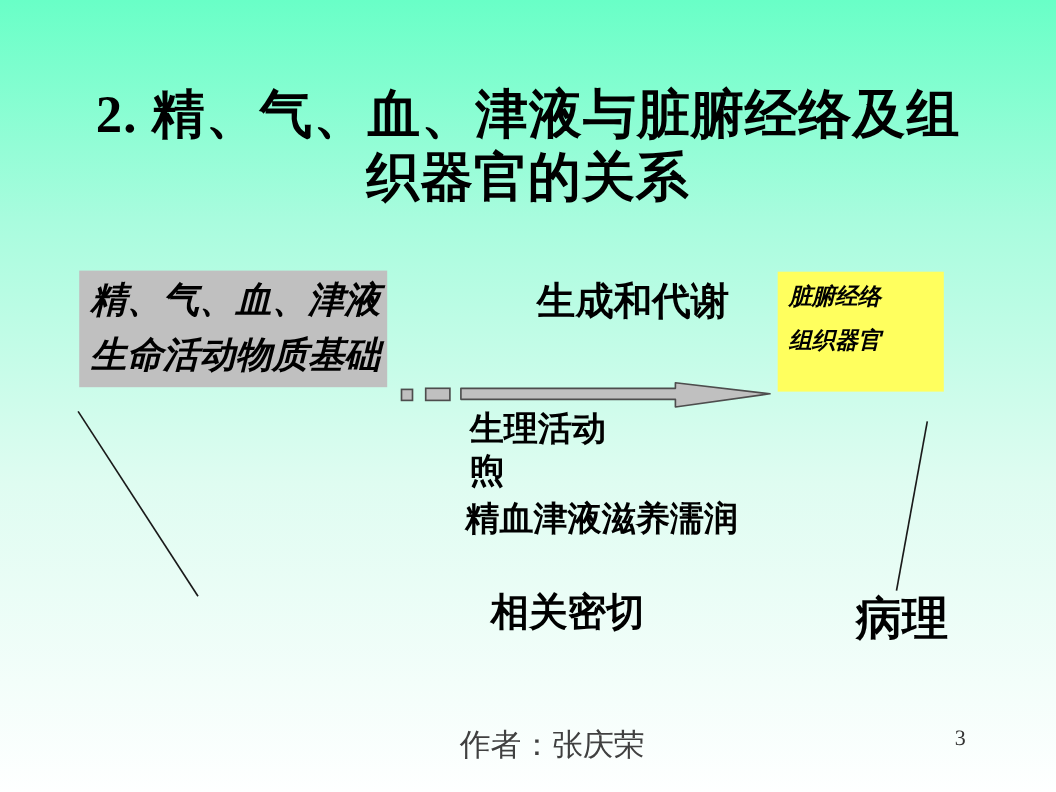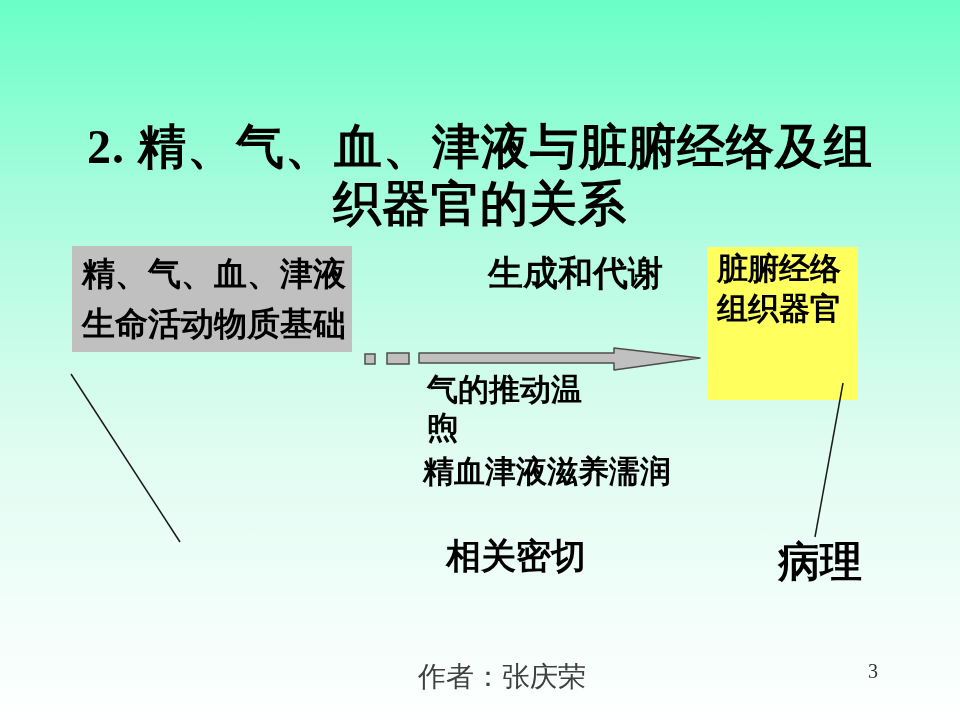--- a/index.html
+++ b/index.html
@@ -9,32 +9,31 @@
     overflow:hidden;
     background:linear-gradient(180deg,#69ffc7 0%,#a9fcde 28%,#dffcf1 61%,#feffff 100%);
     font-family:"Liberation Serif","DejaVu Serif",serif;
     color:#000;
   }
   .title{
     position:absolute;top:76px;left:0;width:100%;
     text-align:center;font-weight:bold;
     font-size:48px;line-height:57px;
     letter-spacing:1px;
-    margin-top:42px;
   }
-  .box{position:absolute;box-sizing:border-box;font-weight:bold;}
+  .box{position:absolute;box-sizing:border-box;font-weight:bold;font-style:italic;}
   .box-left{
     left:72px;top:246px;width:280px;height:106px;
     padding:3px 0 0 10px;
     font-size:33px;line-height:50px;
   }
   .box-right{
-    left:707px;top:247px;width:151px;height:153px;
+    left:707px;top:247px;width:151px;height:109px;
     padding:2px 0 0 10px;
-    font-size:31px;line-height:40px;
+    font-size:21px;line-height:40px;
   }
   .lbl{position:absolute;font-weight:bold;white-space:nowrap;}
   .lbl-gen{left:452px;top:250px;font-size:35px;margin-left:36px;}
   .lbl-qi{left:427px;top:371px;font-size:31px;line-height:38px;white-space:normal;width:200px;}
   .lbl-jing{left:423px;top:451px;font-size:31px;}
   .lbl-shengli{left:188px;top:536px;font-size:35px;}
   .lbl-xiangguan{left:446px;top:533px;font-size:35px;}
   .lbl-bingli{left:767px;top:534px;font-size:42px;margin-left:11px;}
   .footer-author{
     position:absolute;left:418px;top:658px;
@@ -62,21 +61,21 @@
   </div>
 
   <div class="box box-right" style="background:#ffff5e;">
     <div>脏腑经络</div>
     <div>组织器官</div>
   </div>
 
   <div class="lbl lbl-gen">生成和代谢</div>
 
   <div class="lbl lbl-qi">
-    <div>气的推动温</div>
+    <div>生理活动</div>
     <div>煦</div>
   </div>
 
   <div class="lbl lbl-jing">精血津液滋养濡润</div>
 
   <div class="lbl lbl-xiangguan">相关密切</div>
   <div class="lbl lbl-bingli">病理</div>
 
   <svg class="overlay" width="960" height="720" viewBox="0 0 960 720">
 

